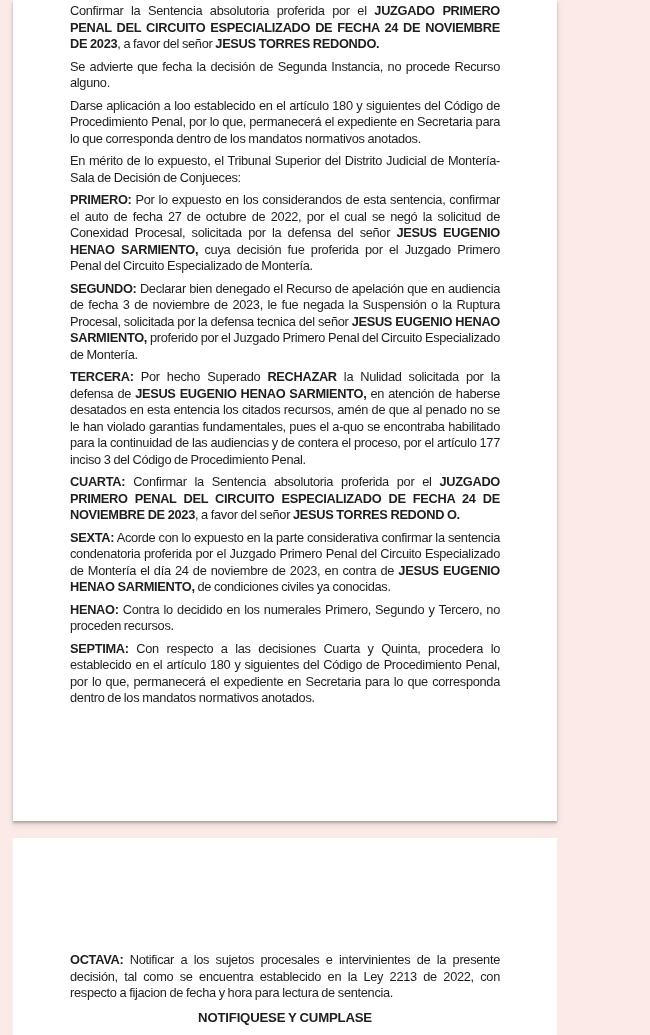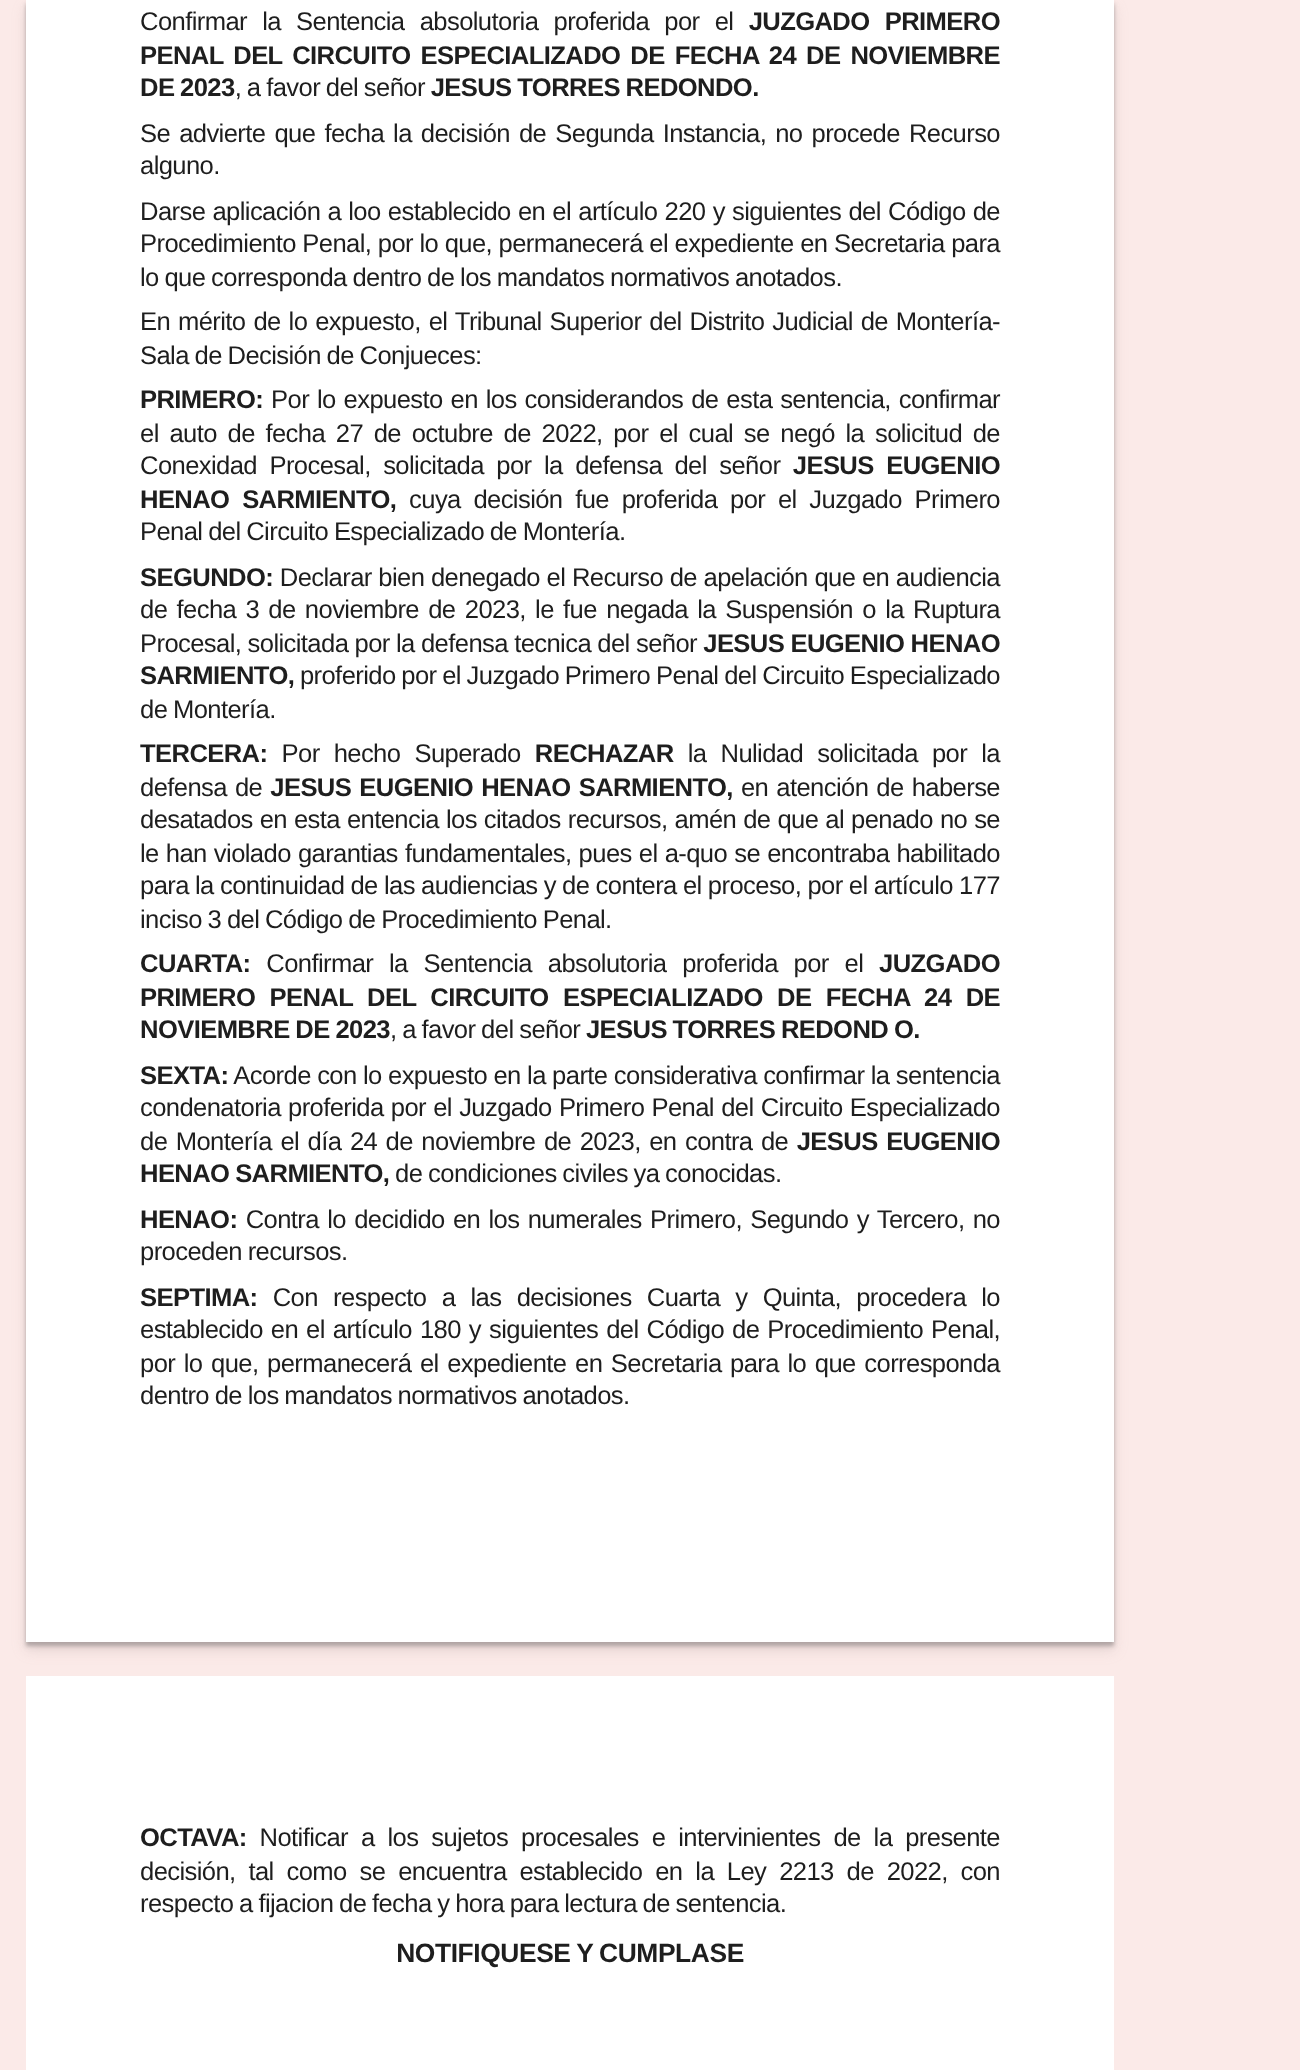--- a/index.html
+++ b/index.html
@@ -40,21 +40,21 @@
   }
   .content {
     padding: 3px 57px 0 57px;
     color: var(--ink);
     font-size: 12.8px;
     line-height: 16.5px;
     letter-spacing: -0.3px;
     word-spacing: -0.4px;
     text-align: justify;
   }
-  .page--second .content { padding-top: 73px; }
+  .page--second .content { padding-top: 114px; }
   .para { margin: 0 0 6px 0; }
   .bold { font-weight: 700; }
   .heading {
     font-weight: 700;
     text-align: center;
     font-size: 13.2px;
     letter-spacing: -0.2px;
   }
   .h-decision { margin: 8px 0 11px 0; }
   .h-resuelve { margin: 27px 0 31px 0; }
@@ -62,21 +62,21 @@
   .gap-sm     { margin-top: 4px; }
 </style>
 </head>
 <body>
 
 <div class="canvas">
   <div class="page page--first">
     <div class="content">
         <p class="para "><span>Confirmar la Sentencia absolutoria proferida por el </span><span class="bold">JUZGADO PRIMERO PENAL DEL CIRCUITO ESPECIALIZADO DE FECHA 24 DE NOVIEMBRE DE 2023</span><span>, a favor del señor </span><span class="bold">JESUS TORRES REDONDO.</span></p>
         <p class="para "><span>Se advierte que fecha la decisión de Segunda Instancia, no procede Recurso alguno.</span></p>
-        <p class="para "><span>Darse aplicación a loo establecido en el artículo 220 y siguientes del Código de Procedimiento Penal, por lo que, permanecerá el expediente en Secretaria para lo que corresponda dentro de los mandatos normativos anotados.</span></p>
+        <p class="para "><span>Darse aplicación a loo establecido en el artículo 180 y siguientes del Código de Procedimiento Penal, por lo que, permanecerá el expediente en Secretaria para lo que corresponda dentro de los mandatos normativos anotados.</span></p>
         <p class="para "><span>En mérito de lo expuesto, el Tribunal Superior del Distrito Judicial de Montería-Sala de Decisión de Conjueces:</span></p>
         <p class="para "><span class="bold">PRIMERO:</span><span> Por lo expuesto en los considerandos de esta sentencia, confirmar el auto de fecha 27 de octubre de 2022, por el cual se negó la solicitud de Conexidad Procesal, solicitada por la defensa del señor </span><span class="bold">JESUS EUGENIO HENAO SARMIENTO,</span><span> cuya decisión fue proferida por el Juzgado Primero Penal del Circuito Especializado de Montería.</span></p>
         <p class="para "><span class="bold">SEGUNDO:</span><span> Declarar bien denegado el Recurso de apelación que en audiencia de fecha 3 de noviembre de 2023,  le fue negada la Suspensión o la Ruptura Procesal, solicitada por la defensa tecnica del señor </span><span class="bold">JESUS EUGENIO HENAO SARMIENTO,</span><span> proferido por el Juzgado Primero Penal del Circuito Especializado de Montería.</span></p>
         <p class="para "><span class="bold">TERCERA:</span><span> Por hecho Superado </span><span class="bold">RECHAZAR</span><span> la Nulidad solicitada por la defensa de </span><span class="bold">JESUS EUGENIO HENAO SARMIENTO,</span><span> en atención de haberse desatados en esta entencia los citados recursos, amén de que al penado no se le han violado garantias fundamentales, pues el a-quo se encontraba habilitado para la continuidad de las audiencias y de contera el proceso, por el artículo 177 inciso 3 del Código de Procedimiento Penal.</span></p>
         <p class="para "><span class="bold">CUARTA:</span><span> Confirmar la Sentencia absolutoria proferida por el </span><span class="bold">JUZGADO PRIMERO PENAL DEL CIRCUITO ESPECIALIZADO DE FECHA 24 DE NOVIEMBRE DE 2023</span><span>, a favor del señor </span><span class="bold">JESUS TORRES REDOND O.</span></p>
         <p class="para "><span class="bold">SEXTA:</span><span> Acorde con lo expuesto en la parte considerativa confirmar la sentencia condenatoria proferida por el Juzgado Primero Penal del Circuito Especializado de Montería el día 24 de noviembre de 2023, en contra de </span><span class="bold">JESUS EUGENIO HENAO SARMIENTO,</span><span> de condiciones civiles ya conocidas.</span></p>
         <p class="para "><span class="bold">HENAO:</span><span> Contra lo decidido en los numerales Primero, Segundo y Tercero, no proceden recursos.</span></p>
         <p class="para "><span class="bold">SEPTIMA:</span><span> Con respecto a las decisiones Cuarta y Quinta, procedera lo establecido en el artículo 180 y siguientes del Código de Procedimiento Penal, por lo que, permanecerá el expediente en Secretaria para lo que corresponda dentro de los mandatos normativos anotados.</span></p>
       </div>
   </div>

